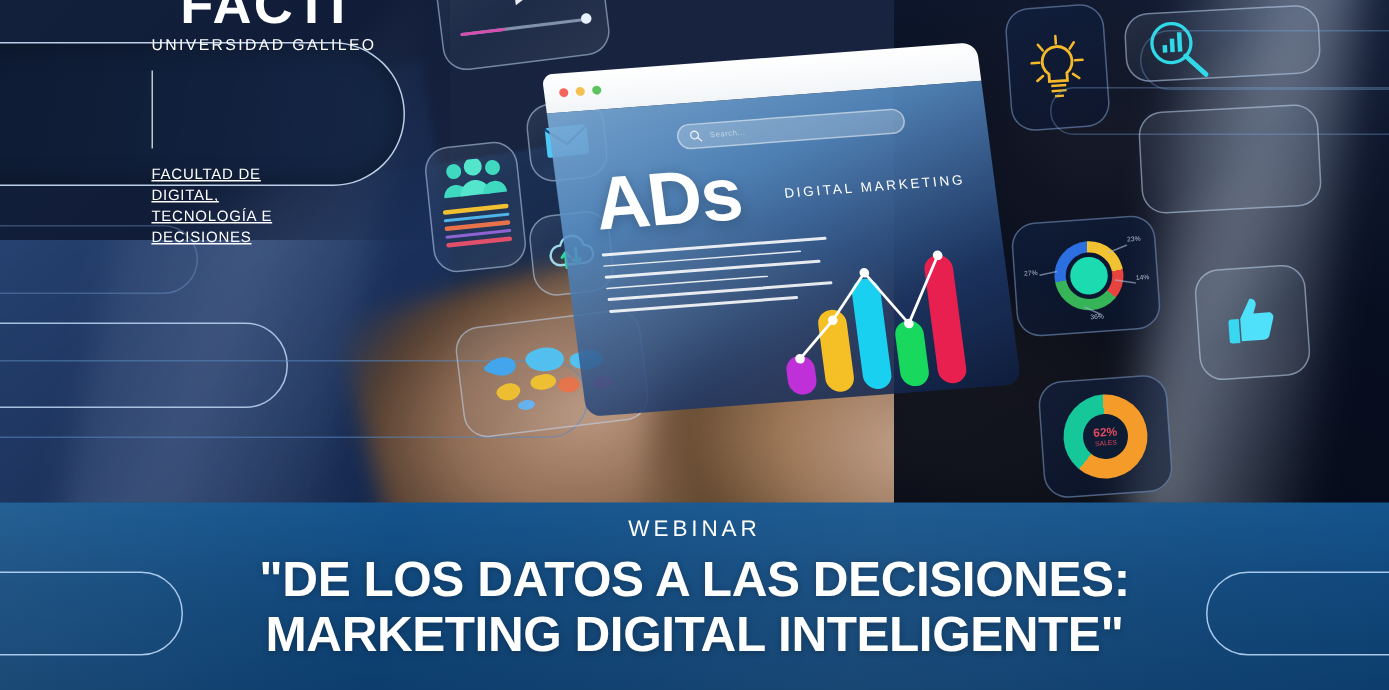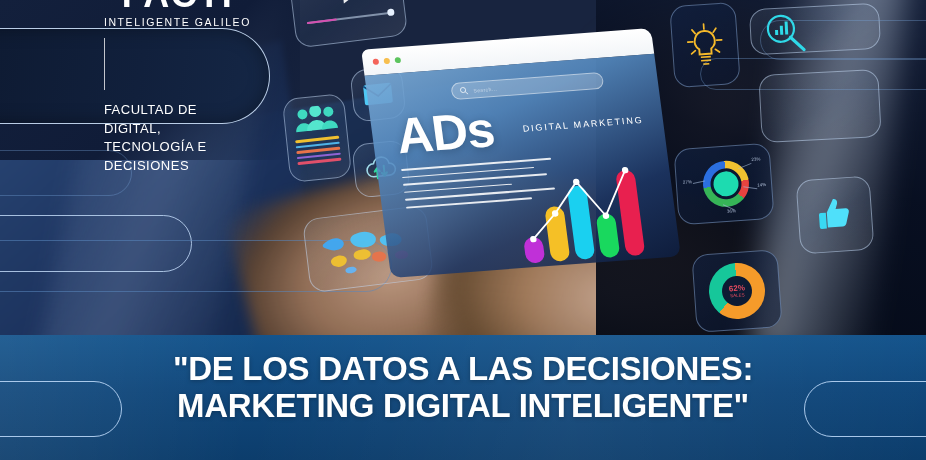--- a/index.html
+++ b/index.html
@@ -83,22 +83,23 @@
   .logo-facti{
     color:#fff;font-weight:bold;font-size:36px;letter-spacing:1.5px;
     font-family:"Liberation Sans",sans-serif;
   }
   .logo-uni{
     color:#fff;font-size:10.5px;letter-spacing:1.6px;margin-top:4px;
     font-family:"Liberation Sans",sans-serif;
   }
   .logo-divider{width:1px;height:52px;background:rgba(255,255,255,.75);}
   .logo-right{
-    color:#fff;font-size:13px;line-height:1.42;letter-spacing:.5px;
-    font-family:"Liberation Sans",sans-serif;
+    color:#fff;font-size:10px;line-height:1.42;letter-spacing:.5px;
+    font-family:"Liberation Sans",sans-serif;
+    text-decoration:underline;
   }
 
   
   .tile{
     position:absolute;border:1px solid rgba(200,222,250,.5);
     border-radius:16px;
     background:linear-gradient(150deg, rgba(205,228,255,.10) 0%, rgba(150,190,240,.05) 50%, rgba(255,255,255,.08) 100%);
     display:flex;align-items:center;justify-content:center;
     box-sizing:border-box;
   }
@@ -209,21 +210,21 @@
   <div class="bg-topdark"></div>
 
   <div class="pill" style="left:-150px;top:215px;width:340px;height:55px;"></div>
   <div class="pill dim" style="left:-130px;top:240px;width:520px;height:50px;"></div>
   <div class="pill faint" style="left:-170px;top:150px;width:300px;height:44px;"></div>
 
   <div class="logo-badge">
     <div class="logo-inner">
       <div class="logo-left">
         <div class="logo-facti">FACTI</div>
-        <div class="logo-uni">INTELIGENTE GALILEO</div>
+        <div class="logo-uni">UNIVERSIDAD GALILEO</div>
       </div>
       <div class="logo-divider"></div>
       <div class="logo-right">
         <div>FACULTAD DE</div>
         <div>DIGITAL,</div>
         <div>TECNOLOGÍA E</div>
         <div>DECISIONES</div>
       </div>
     </div>
   </div>
@@ -418,20 +419,21 @@
         <small>SALES</small>
       </div>
     </div>
   </div>
 
   <div class="banner">
     <div class="banner-texture"></div>
     <div class="banner-pill banner-pill-l"></div>
     <div class="banner-pill banner-pill-r"></div>
     <div class="banner-inner">
+      <div class="webinar">WEBINAR</div>
       <div class="headline">
         <span class="l2">"DE LOS DATOS A LAS DECISIONES:</span>
         <span class="l2">MARKETING DIGITAL INTELIGENTE"</span>
       </div>
     </div>
   </div>
 
 </div>
 
 </body></html>

